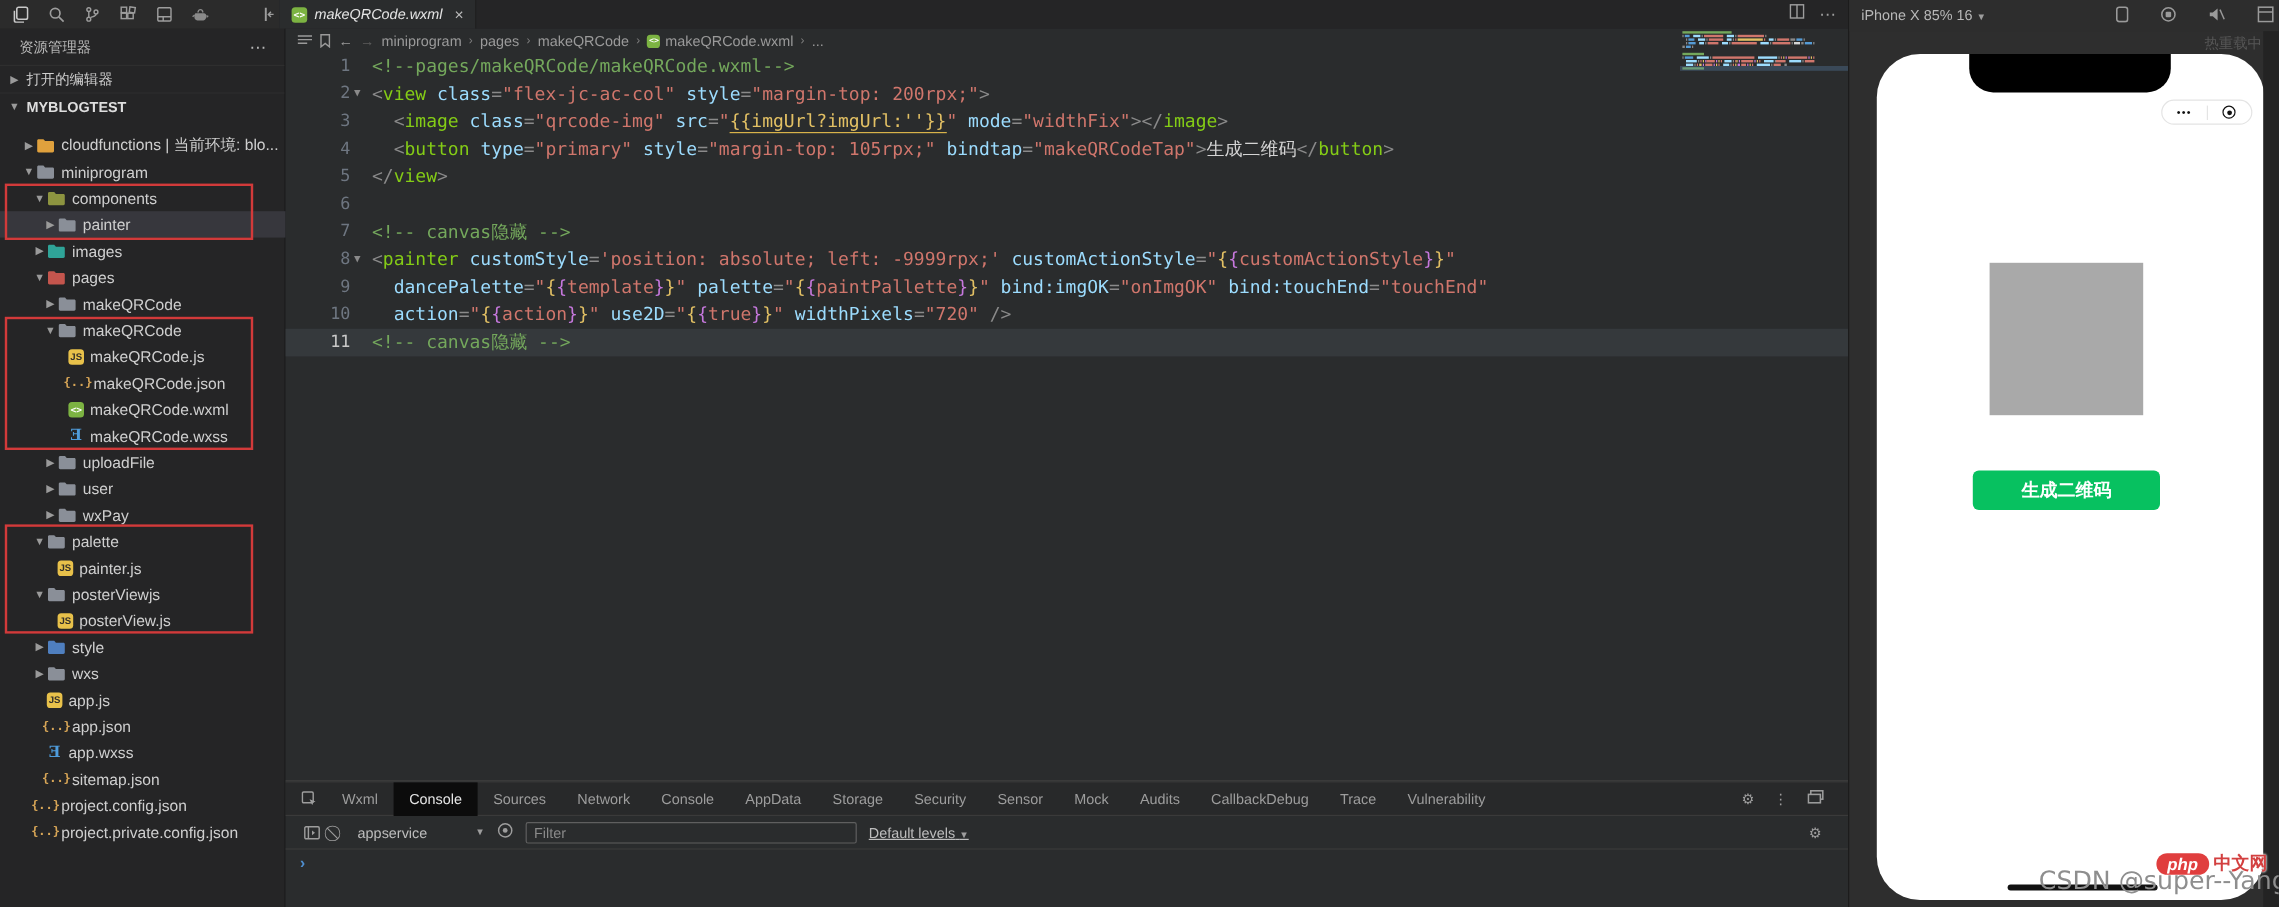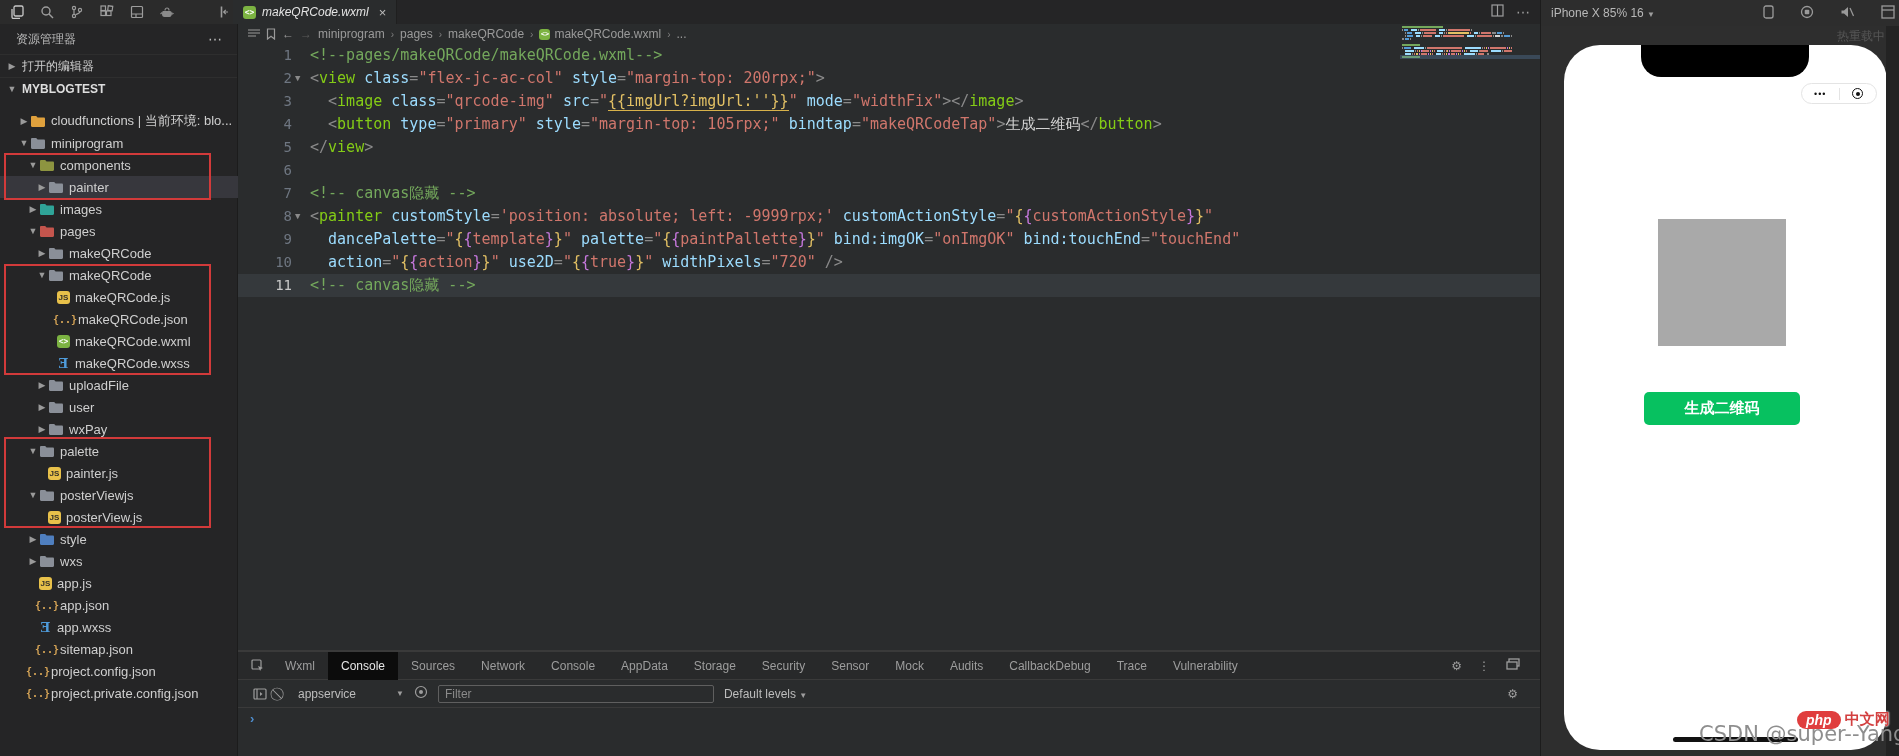--- a/index.html
+++ b/index.html
@@ -70,21 +70,21 @@
   .ptab { color:#969696; } .ptab.active { color:#e8e8e8; border-bottom:1px solid #cfcfcf; padding-bottom:3px; }
   #prow1-right { margin-left:auto; display:flex; gap:18px; align-items:center; }
   #prow2 { height:28px; display:flex; align-items:center; border-top:1px solid #3a3a3a; background:#28292a; padding-left:10px; }
   .dtab { padding:0 13px; height:28px; display:flex; align-items:center; color:#9d9d9d; }
   .dtab.active { background:#0c0c0c; color:#e6e6e6; }
   #prow2-right { margin-left:auto; display:flex; gap:16px; align-items:center; padding-right:20px; color:#9d9d9d; }
   #prow3 { height:28px; display:flex; align-items:center; border-top:1px solid #3a3a3a; gap:10px; padding-left:12px; color:#9d9d9d; }
   #ctx { display:flex; align-items:center; gap:40px; color:#bdbdbd; padding-left:8px; }
   #filter-input { width:276px; height:18px; background:#2a2c2d; border:1px solid #5f5f5f; color:#bdbdbd; font-size:12px; padding:0 6px; border-radius:2px; }
   #filter-input::placeholder { color:#8a8a8a; }
-  #levels { color:#bdbdbd; }
+  #levels { color:#bdbdbd;text-decoration:underline; }
   #prow3-right { margin-left:auto; padding-right:22px; }
   #prow4 { height:22px; display:flex; align-items:center; border-top:1px solid #3a3a3a; padding-left:12px; }
   #prompt-chevron { color:#4f8fd0; font-weight:bold; font-size:13px; }
   .caret { font-size:8px; color:#9d9d9d; }
 
   
   #sim-head { height:26px; display:flex; align-items:center; background:#2d2d2d; padding:0 10px; color:#b8b8b8; font-size:12px; }
   #sim-icons { margin-left:auto; display:flex; gap:26px; align-items:center; overflow:hidden; width:140px; justify-content:flex-end; margin-right:-6px; color:#9a9a9a;}
   #hot-reload { position:absolute; right:14px; top:28px; font-size:12px; color:#565656; }
   #phone { position:absolute; left:23px; top:45px; width:323px; height:705px; background:#fff; border-radius:36px; overflow:hidden; }

